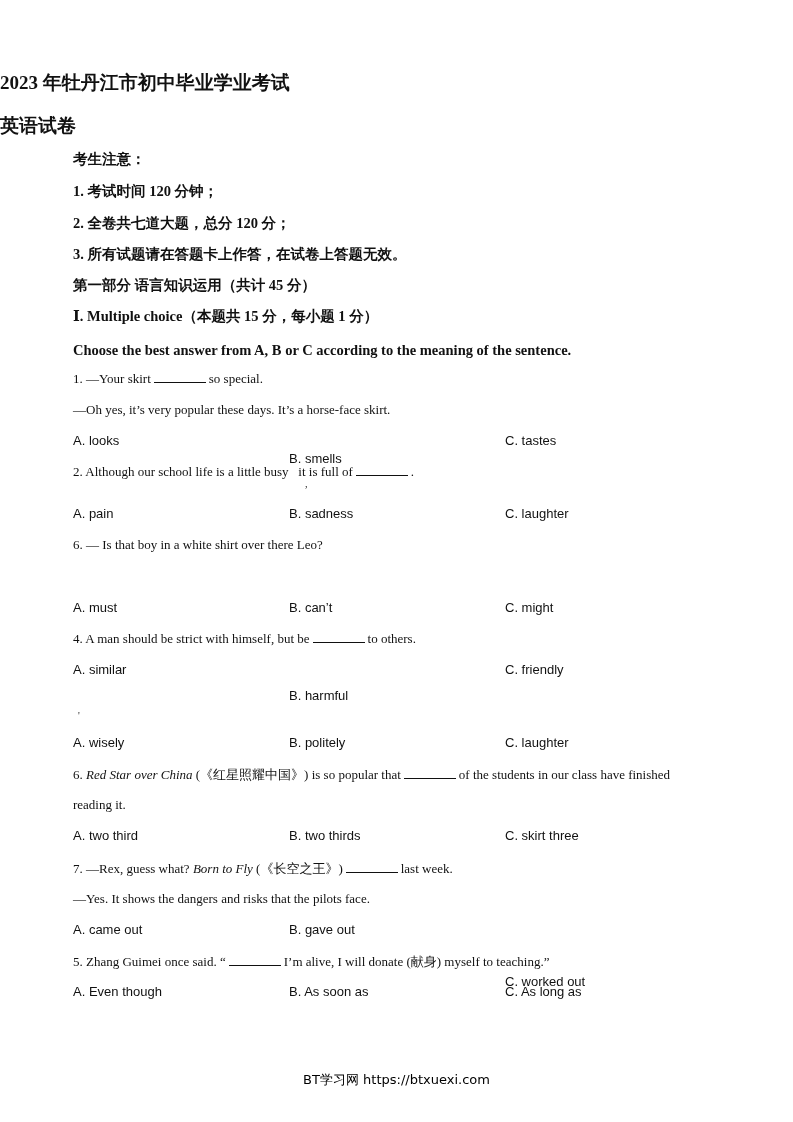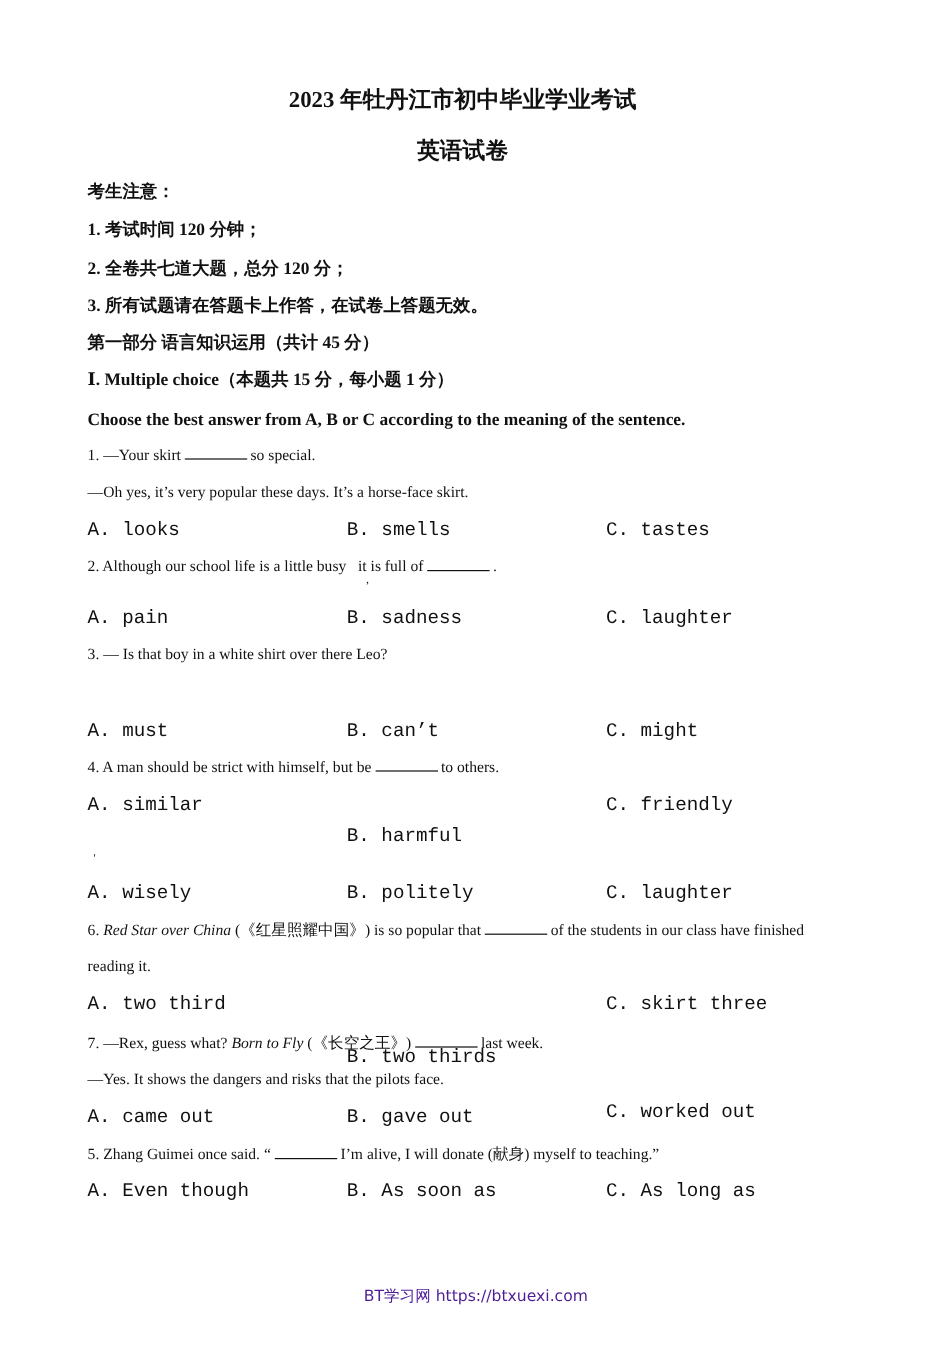--- a/index.html
+++ b/index.html
@@ -1,33 +1,33 @@
 <!DOCTYPE html>
 <html><head>
 <meta charset="utf-8">
 <style>
   html, body { margin: 0; padding: 0; background: #ffffff; }
   body { width: 793px; height: 1122px; position: relative; overflow: hidden; color: #111; }
   .page { position: absolute; left: 0; top: 0; width: 793px; height: 1122px; }
-  .title { position: absolute; left: 0; width: 771px; text-align: center;
+  .title { position: absolute; left: 0; width: 771px; text-align: left;
            font-family: "Liberation Serif", "DejaVu Serif", serif; font-weight: bold; }
   .t1 { top: 70px; font-size: 19px; }
   .t2 { top: 113px; font-size: 19px; }
   .line { position: absolute; left: 73px; font-family: "Liberation Serif", "DejaVu Serif", serif;
           white-space: nowrap; }
   .bold { font-weight: bold; font-size: 14.5px; }
   .q { font-size: 13px; }
-  .opt { position: absolute; font-family: Liberation Mono, monospace; font-size: 16px; white-space: nowrap; }
+  .opt { position: absolute; font-family: Liberation Sans, sans-serif; font-size: 13px; white-space: nowrap; }
   .oa { left: 73px; }
   .ob { left: 289px; }
   .oc { left: 505px; }
   .blank { display: inline-block; width: 52px; border-bottom: 1px solid #111; height: 10px; vertical-align: baseline; margin: 0 3px; }
   .ital { font-style: italic; }
   .footer { position: absolute; top: 1071px; left: 0; width: 793px; text-align: center;
-            font-family: "DejaVu Sans", "Liberation Sans", sans-serif; font-size: 13px; color: #4c1d95; }
+            font-family: "DejaVu Sans", "Liberation Sans", sans-serif; font-size: 13px; color: #000000; }
   .comma-mark { position: absolute; font-size: 10px; font-family: "Liberation Serif", serif; }
 </style>
 </head>
 <body>
 
 <div class="page">
 
   <div class="title t1">2023 年牡丹江市初中毕业学业考试</div>
   <div class="title t2">英语试卷</div>
 
@@ -38,32 +38,32 @@
 
   <div class="line bold" style="top:276px;">第一部分    语言知识运用（共计 45 分）</div>
   <div class="line bold" style="top:307px;">Ⅰ. Multiple choice（本题共 15 分，每小题 1 分）</div>
   <div class="line bold" style="top:342px;">Choose the best answer from A, B or C according to the meaning of the sentence.</div>
 
   <div class="line q" style="top:371px;">
     <span>1. —Your skirt</span><span class="blank"></span><span>so special.</span>
   </div>
   <div class="line q" style="top:402px;">—Oh yes, it’s very popular these days. It’s a horse-face skirt.</div>
   <div class="opt oa" style="top:433px;">A. looks</div>
-  <div class="opt ob" style="top:433px;">B. smells</div>
+  <div class="opt ob" style="top:451px;">B. smells</div>
   <div class="opt oc" style="top:433px;">C. tastes</div>
 
   <div class="line q" style="top:464px;">
     <span>2. Although our school life is a little busy</span>&nbsp;&nbsp;&nbsp;<span>it is full of</span><span class="blank"></span><span>.</span>
   </div>
   <div class="comma-mark" style="left:305px; top:478px;">,</div>
   <div class="opt oa" style="top:506px;">A. pain</div>
   <div class="opt ob" style="top:506px;">B. sadness</div>
   <div class="opt oc" style="top:506px;">C. laughter</div>
 
-  <div class="line q" style="top:537px;">3. — Is that boy in a white shirt over there Leo?</div>
+  <div class="line q" style="top:537px;">6. — Is that boy in a white shirt over there Leo?</div>
   <div class="opt oa" style="top:600px;">A. must</div>
   <div class="opt ob" style="top:600px;">B. can’t</div>
   <div class="opt oc" style="top:600px;">C. might</div>
 
   <div class="line q" style="top:631px;">
     <span>4. A man should be strict with himself, but be</span><span class="blank"></span><span>to others.</span>
   </div>
   <div class="opt oa" style="top:662px;">A. similar</div>
   <div class="opt ob" style="top:688px;">B. harmful</div>
   <div class="opt oc" style="top:662px;">C. friendly</div>
@@ -71,30 +71,30 @@
   <div class="comma-mark" style="left:78px; top:710px;">'</div>
   <div class="opt oa" style="top:735px;">A. wisely</div>
   <div class="opt ob" style="top:735px;">B. politely</div>
   <div class="opt oc" style="top:735px;">C. laughter</div>
 
   <div class="line q" style="top:766px;">
     <span>6. </span><span class="ital">Red Star over China</span><span> (《红星照耀中国》) is so popular that</span><span class="blank"></span><span>of the students in our class have finished</span>
   </div>
   <div class="line q" style="top:797px;">reading it.</div>
   <div class="opt oa" style="top:828px;">A. two third</div>
-  <div class="opt ob" style="top:828px;margin-top:44px;">B. two thirds</div>
+  <div class="opt ob" style="top:828px;">B. two thirds</div>
   <div class="opt oc" style="top:828px;">C. skirt three</div>
 
   <div class="line q" style="top:860px;">
     <span>7. —Rex, guess what? </span><span class="ital">Born to Fly</span><span> (《长空之王》)</span><span class="blank"></span><span>last week.</span>
   </div>
   <div class="line q" style="top:891px;">—Yes. It shows the dangers and risks that the pilots face.</div>
   <div class="opt oa" style="top:922px;">A. came out</div>
   <div class="opt ob" style="top:922px;">B. gave out</div>
-  <div class="opt oc" style="top:918px;">C. worked out</div>
+  <div class="opt oc" style="top:974px;">C. worked out</div>
 
   <div class="line q" style="top:953px;">
     <span>5. Zhang Guimei once said. “</span><span class="blank"></span><span>I’m alive, I will donate (献身) myself to teaching.”</span>
   </div>
   <div class="opt oa" style="top:984px;">A. Even though</div>
   <div class="opt ob" style="top:984px;">B. As soon as</div>
   <div class="opt oc" style="top:984px;">C. As long as</div>
 
   <div class="footer">BT学习网 https://btxuexi.com</div>
 </div>

